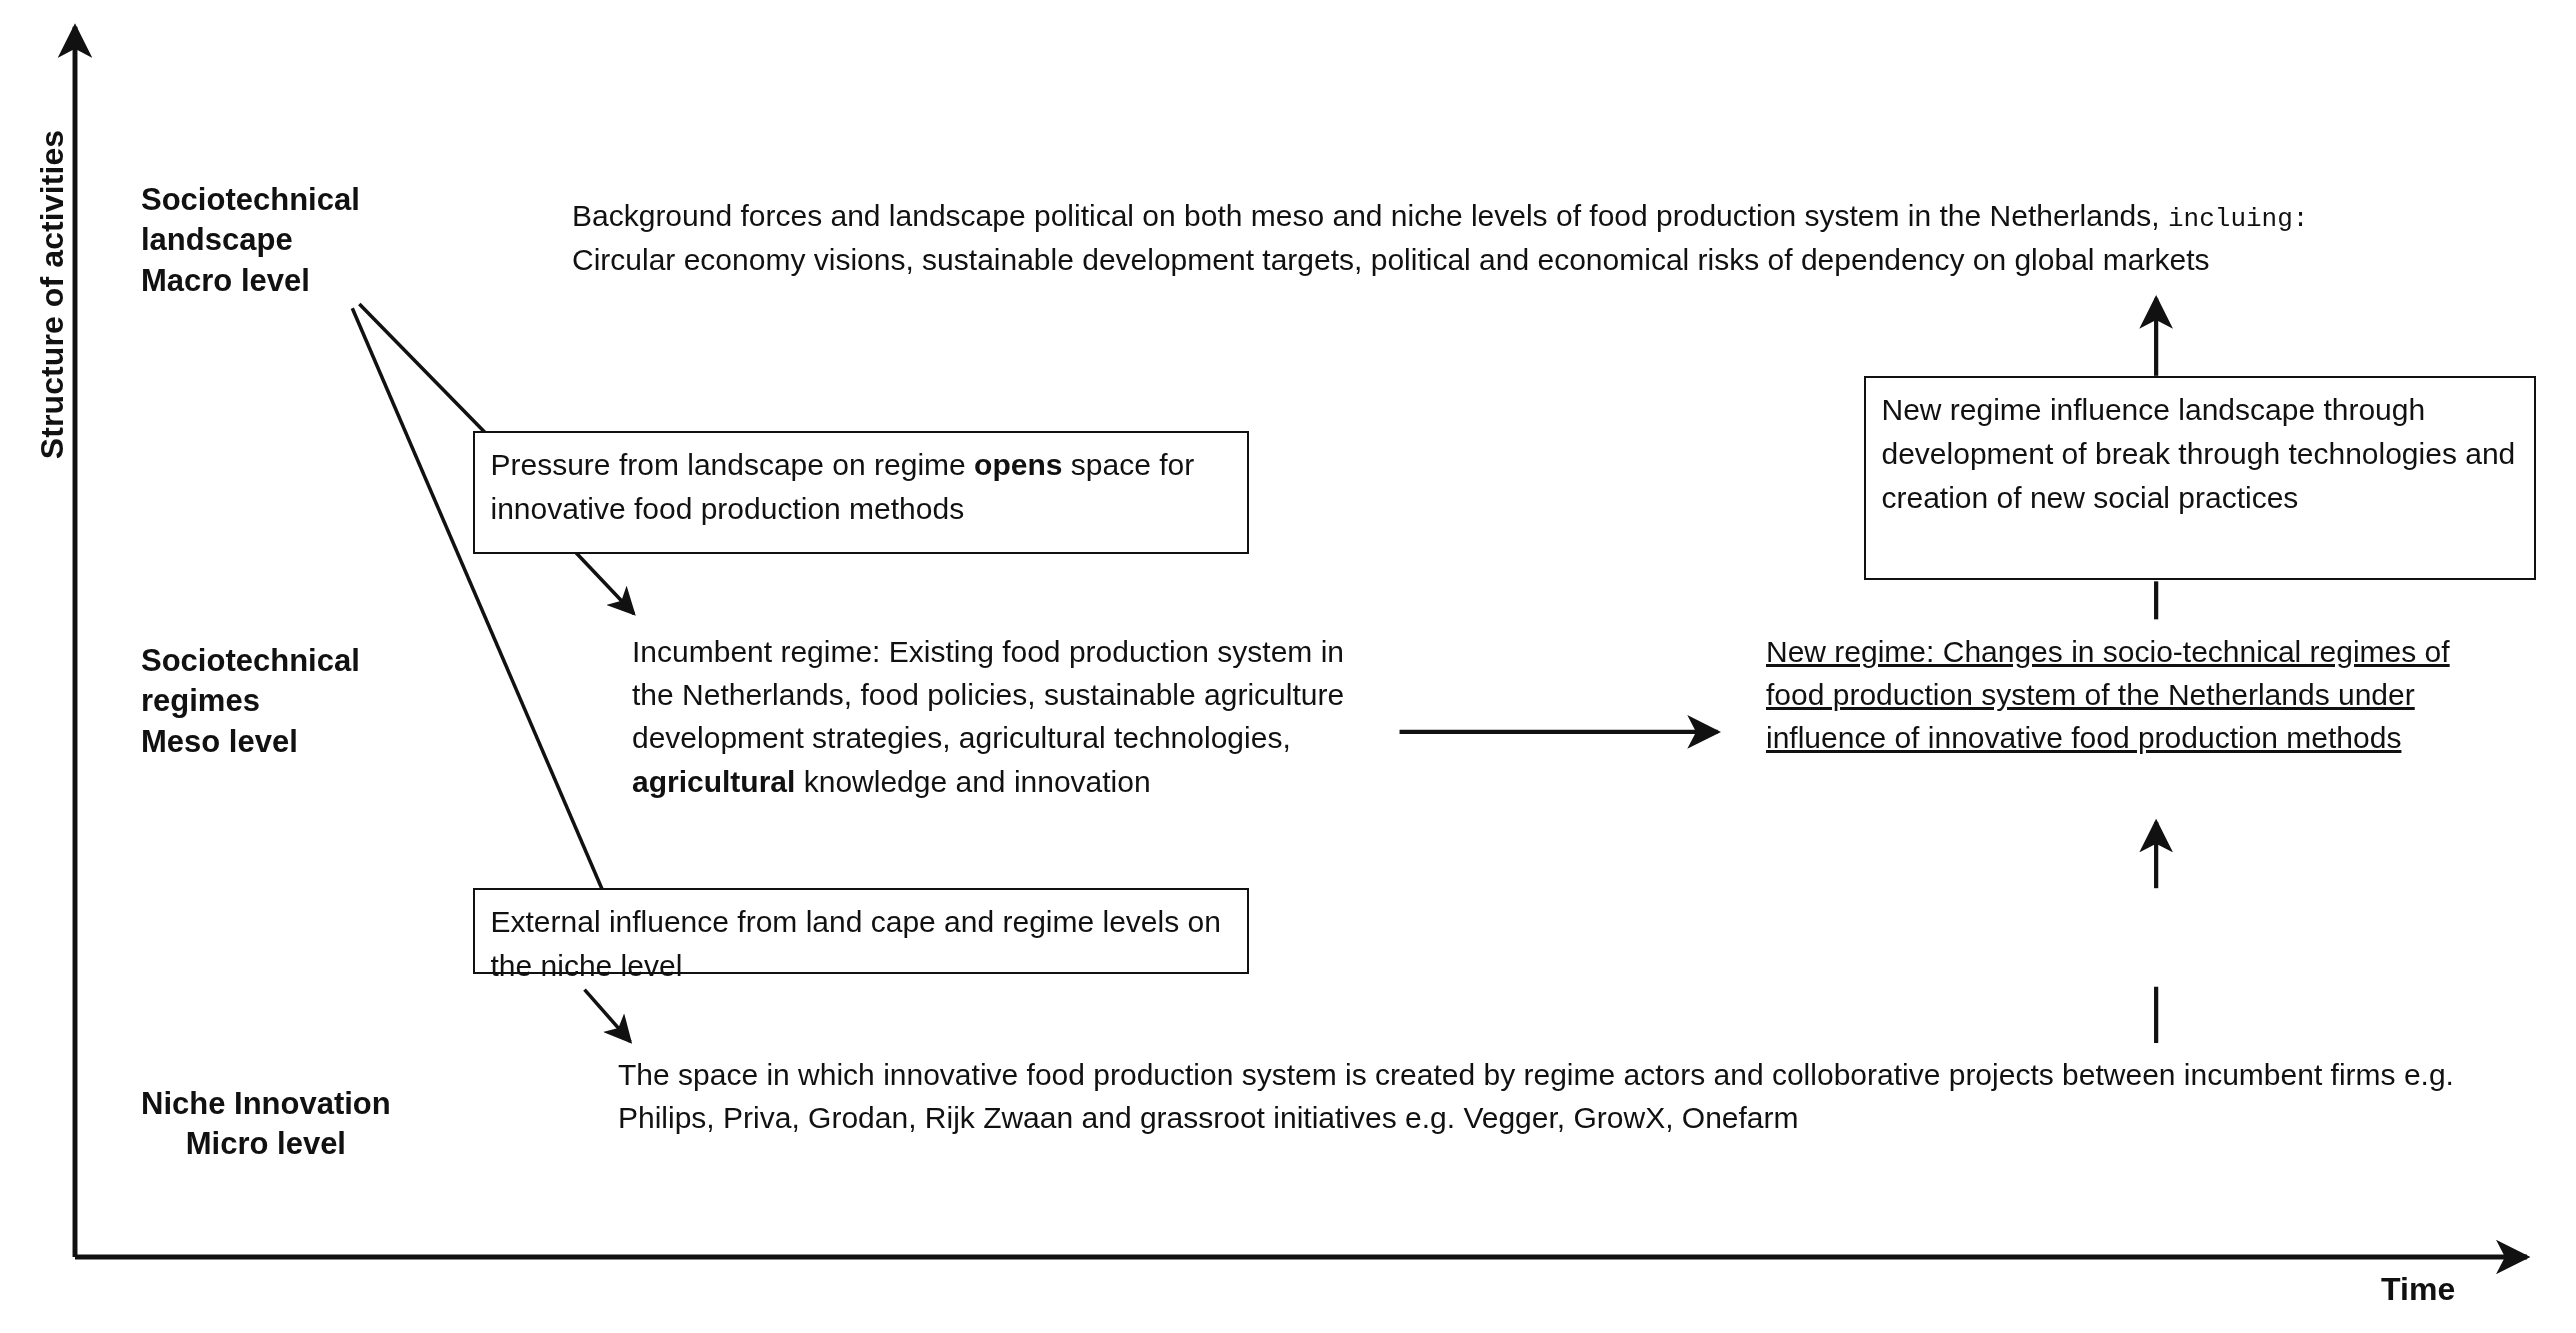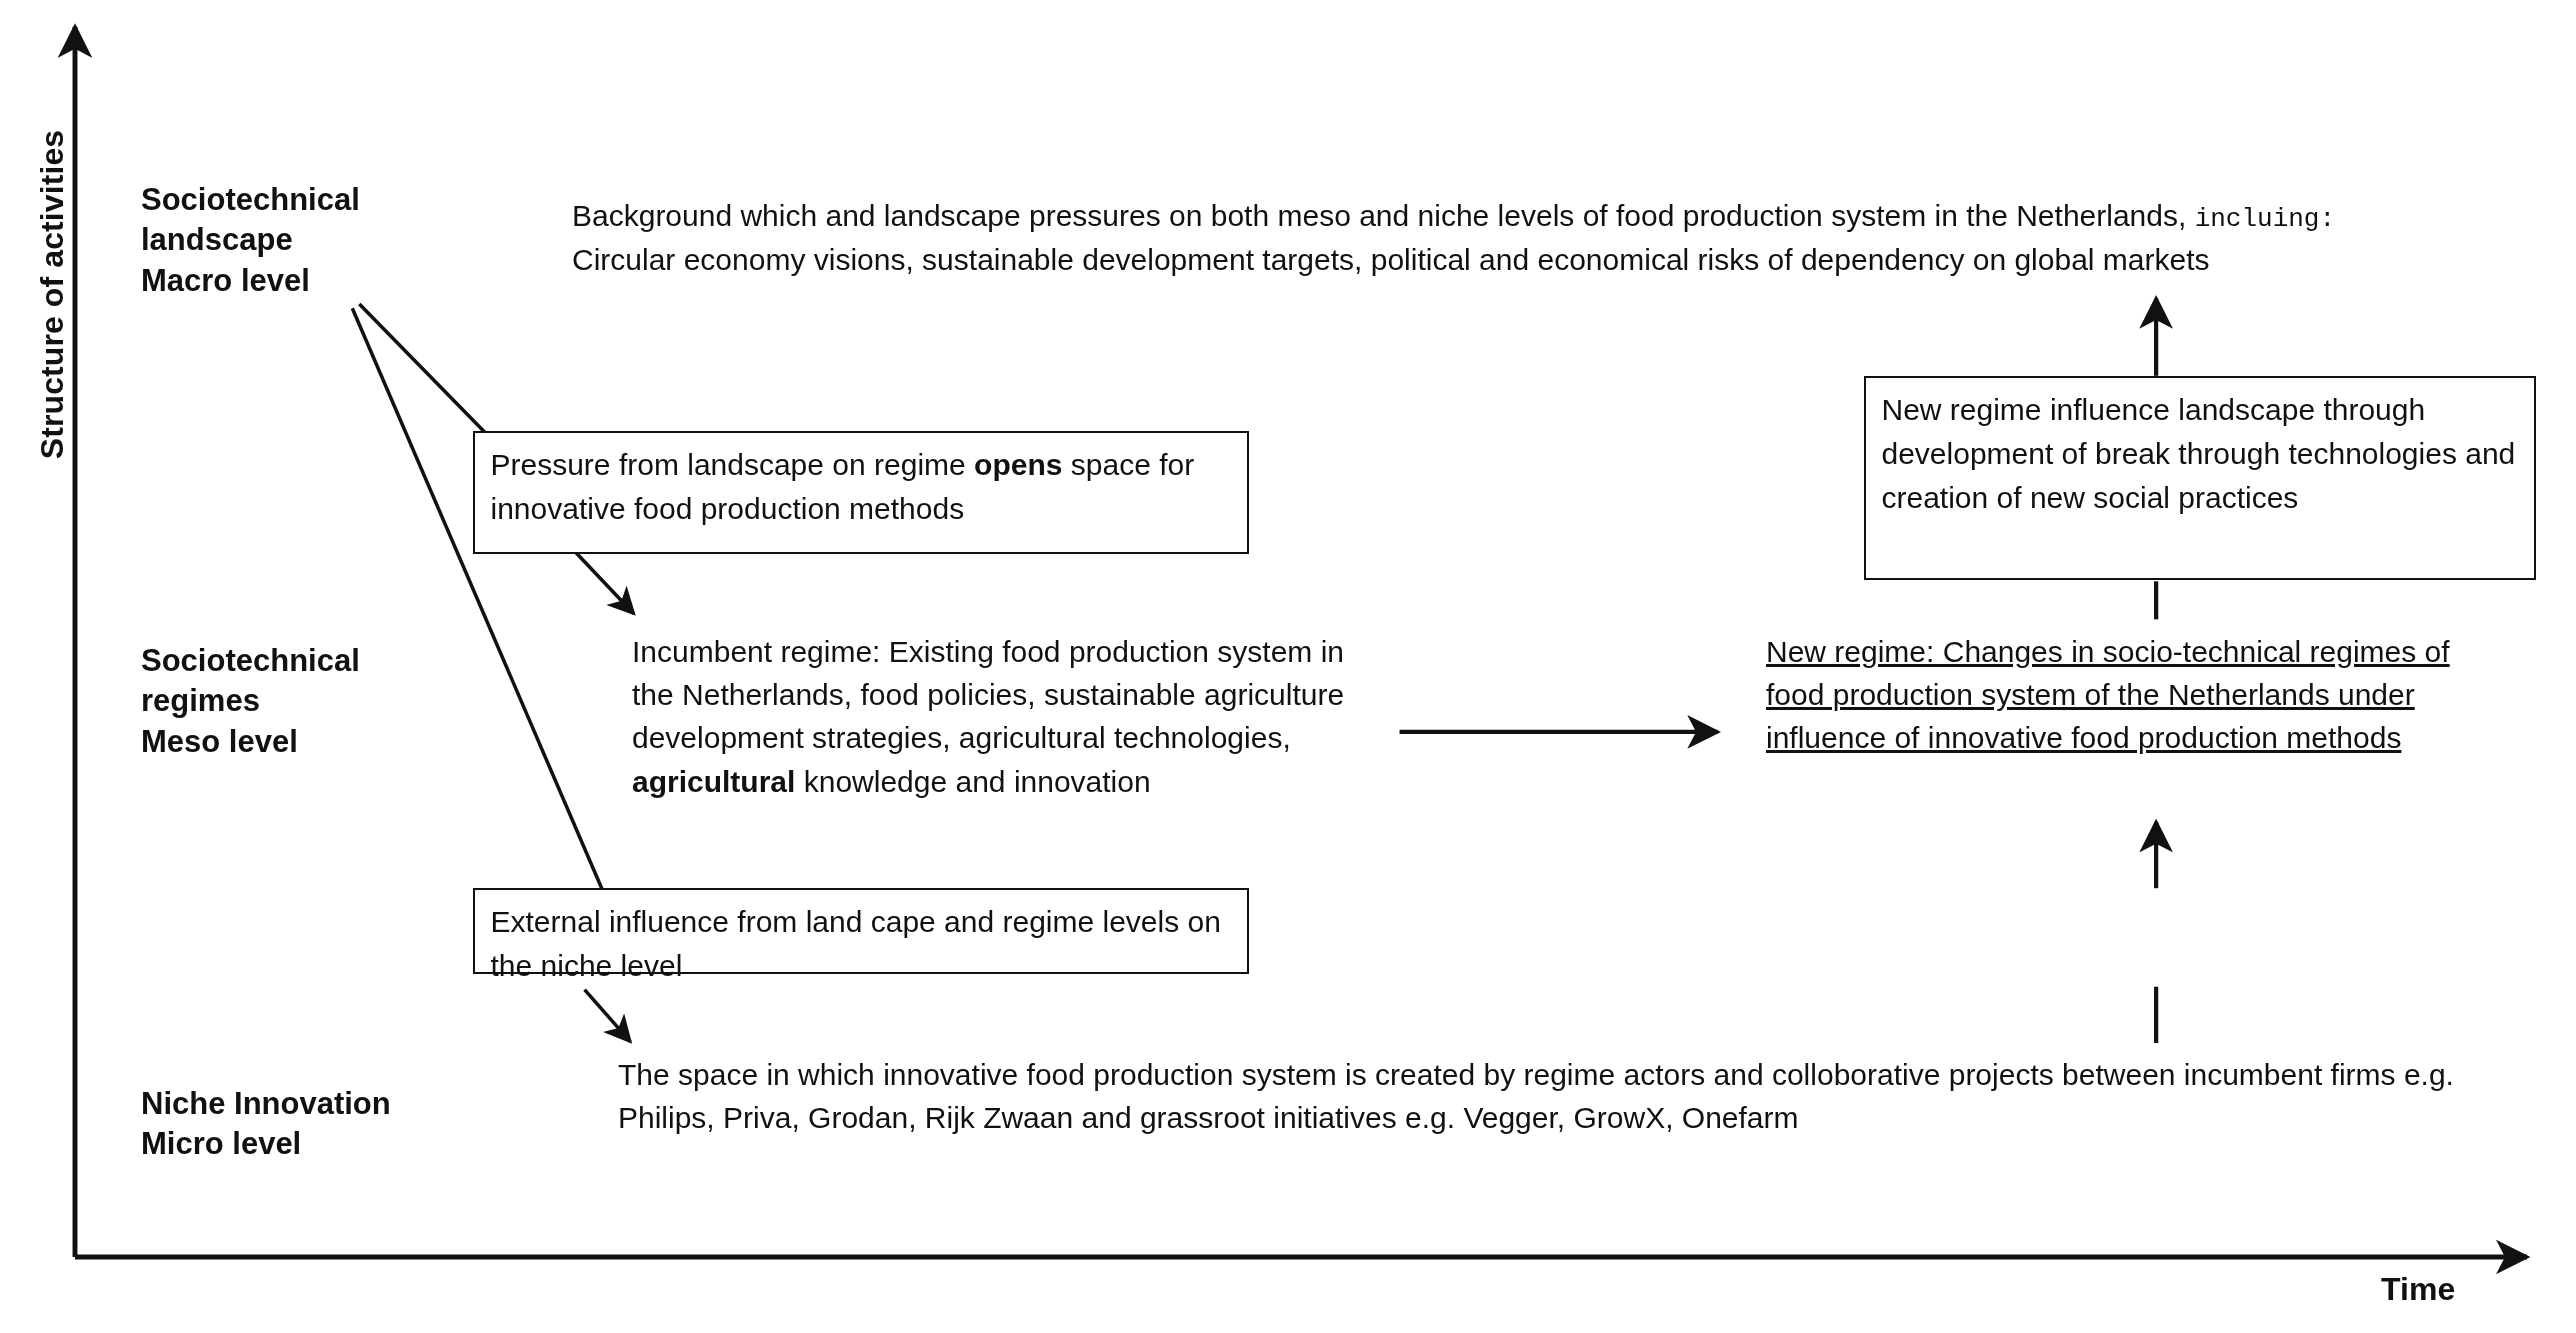--- a/index.html
+++ b/index.html
@@ -43,21 +43,21 @@
   }
   .level-label {
     position: absolute;
     font-weight: bold;
     font-size: 31px;
     line-height: 1.30;
     white-space: pre-line;
   }
   #level-macro { left: 141px; top: 180px; }
   #level-meso  { left: 141px; top: 641px; }
-  #level-micro { left: 141px; top: 1084px; }
+  #level-micro { left: 141px; top: 1084px; text-align: center; }
 
   .body-text {
     position: absolute;
     font-size: 30px;
     line-height: 1.44;
   }
   #landscape-desc { left: 572px; top: 194px; width: 1845px; }
   #incumbent-regime-desc { left: 632px; top: 630px; width: 718px; }
   #new-regime-desc { left: 1766px; top: 630px; width: 718px; text-decoration: underline; }
   #niche-desc { left: 618px; top: 1053px; width: 1845px; }
@@ -126,21 +126,21 @@
 
     <line x1="3063" y1="534" x2="3063" y2="424" stroke="#111111" stroke-width="6" marker-end="url(#mk-arrow-sm)"></line>
 
     <line x1="3063" y1="880" x2="3063" y2="826" stroke="#111111" stroke-width="6"></line>
 
     <line x1="3063" y1="1262" x2="3063" y2="1168" stroke="#111111" stroke-width="6" marker-end="url(#mk-arrow-sm)"></line>
 
     <line x1="3063" y1="1402" x2="3063" y2="1482" stroke="#111111" stroke-width="6"></line>
   </svg>
 
-  <div class="body-text" id="landscape-desc"><span>Background which and landscape pressures on both meso and niche levels of food production system in the Netherlands,</span> <span class="alt-face">incluing:</span> <span>Circular economy visions, sustainable development targets, political and economical risks of dependency on global markets</span></div>
+  <div class="body-text" id="landscape-desc"><span>Background forces and landscape political on both meso and niche levels of food production system in the Netherlands,</span> <span class="alt-face">incluing:</span> <span>Circular economy visions, sustainable development targets, political and economical risks of dependency on global markets</span></div>
 
   <div class="body-text" id="incumbent-regime-desc"><span>Incumbent regime: Existing food production system in the Netherlands, food policies, sustainable agriculture development strategies, agricultural technologies,</span> <span class="b">agricultural</span> <span>knowledge and innovation</span></div>
 
   <div class="body-text" id="new-regime-desc">New regime: Changes in socio-technical regimes of food production system of the Netherlands under influence of innovative food production methods</div>
 
   <div class="body-text" id="niche-desc">The space in which innovative food production system is created by regime actors and colloborative projects between incumbent firms e.g. Philips, Priva, Grodan, Rijk Zwaan and grassroot  initiatives  e.g. Vegger, GrowX, Onefarm</div>
 
   <div class="note-box" id="box-pressure"><span>Pressure from landscape on regime</span> <span class="b">opens</span> <span>space for innovative food production methods</span></div>
 
   <div class="note-box" id="box-external">External influence from land  cape and regime levels on the niche level</div>

